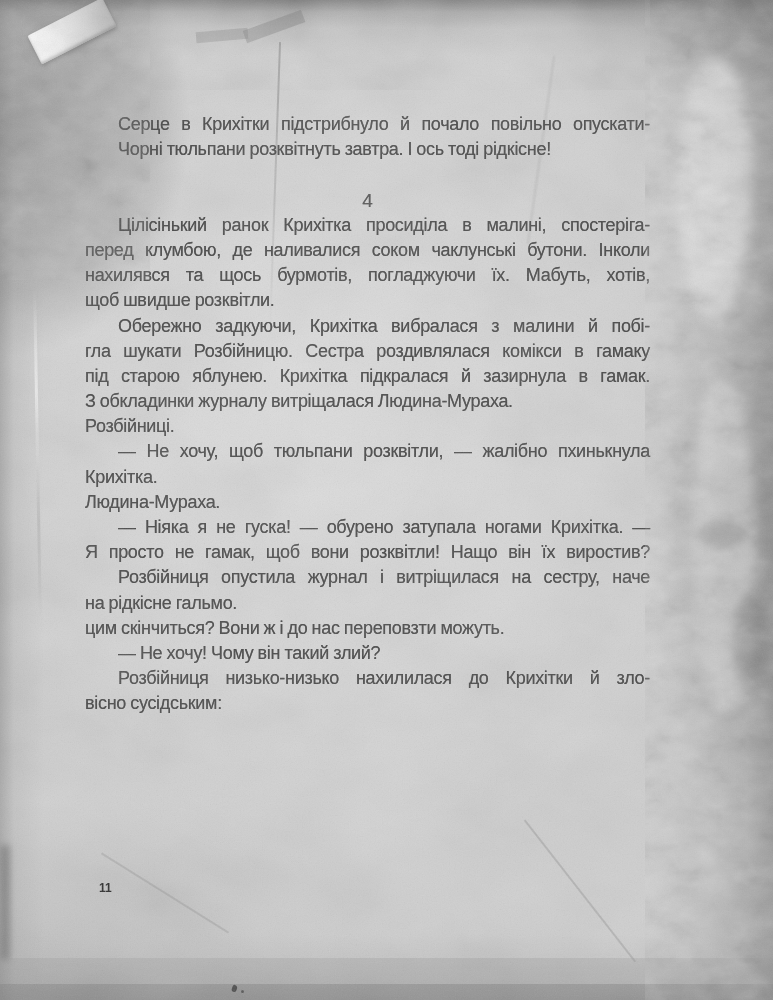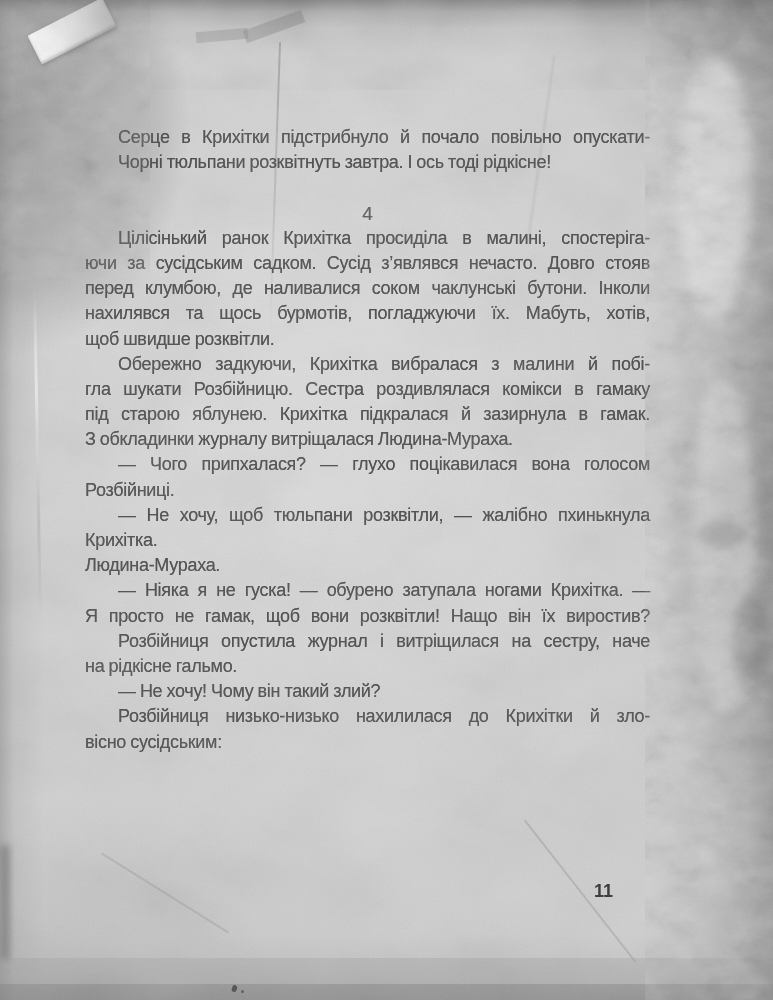--- a/index.html
+++ b/index.html
@@ -47,32 +47,32 @@
   .rp2 { left:693px; top:380px; width:62px; height:330px; background:rgba(228,228,228,.45); border-radius:40% 50% 45% 50%; filter:blur(6px); }
   .rp3 { left:733px; top:590px; width:36px; height:110px; background:rgba(88,88,88,.35); border-radius:50%; filter:blur(5px); }
   .rp4 { left:698px; top:520px; width:48px; height:30px;  background:rgba(88,88,88,.3);  border-radius:50%; filter:blur(4px); }
   
   .bb1 { left:0; top:958px; width:100%; height:42px; background:rgba(148,148,148,.28); }
   .bb2 { left:0; top:984px; width:100%; height:16px; background:rgba(122,122,122,.42); }
   .sp1 { left:232px; top:985px; width:5px; height:7px; background:#3c3c3c; opacity:.85; border-radius:40% 60% 50% 50%; transform:rotate(20deg); }
   .sp2 { left:241px; top:990px; width:3px; height:3px; background:#4a4a4a; opacity:.8; border-radius:50%; }
   
   .textblock {
-    position:absolute; z-index:2; left:85px; top:125px; width:565px;
+    position:absolute; z-index:2; left:85px; top:112px; width:565px;
     font-size:18px; letter-spacing:-0.3px; word-spacing:-0.5px;
     text-shadow:0 0 .6px rgba(70,70,70,.7);
   }
   .tl { height:25.2px; line-height:25.2px; }
   .tl.indent { padding-left:33px; }
   .tl.just { text-align:justify; text-align-last:justify; }
   .tl.nw { white-space:nowrap; }
   .tl.heading { text-align:center; padding-left:0; font-size:19px; color:#555; }
   .pagenum {
-    position:absolute; z-index:2; left:85px; top:881px; width:528px;
-    text-align:right; font-size:18px; font-weight:bold; letter-spacing:0;
+    position:absolute; z-index:2; left:99px; top:881px; width:528px;
+    text-align:left; font-size:12px; font-weight:bold; letter-spacing:0;
   }
   .noise { position:absolute; left:0; top:0; z-index:3; pointer-events:none; }
 </style>
 </head>
 <body>
 
 <div class="page">
   <div class="bg"></div>
 
   <div class="decor tape"></div>
@@ -92,37 +92,36 @@
   <div class="decor bb2"></div>
   <div class="decor sp1"></div>
   <div class="decor sp2"></div>
 
   <div class="textblock" style="color: rgb(71, 71, 71);">
       <div class="tl indent just">Серце в Крихітки підстрибнуло й почало повільно опускати-</div>
       <div class="tl indent nw">Чорні тюльпани розквітнуть завтра. І ось тоді рідкісне!</div>
       <div class="tl blank nw">&nbsp;</div>
       <div class="tl heading nw">4</div>
       <div class="tl indent just">Цілісінький ранок Крихітка просиділа в малині, спостеріга-</div>
-      <div class="tl just">ючи за сусідським садком. Сусід з’являвся нечасто. Довго стояв</div>
       <div class="tl just">перед клумбою, де наливалися соком чаклунські бутони. Інколи</div>
       <div class="tl just">нахилявся та щось бурмотів, погладжуючи їх. Мабуть, хотів,</div>
       <div class="tl nw">щоб швидше розквітли.</div>
       <div class="tl indent just">Обережно задкуючи, Крихітка вибралася з малини й побі-</div>
       <div class="tl just">гла шукати Розбійницю. Сестра роздивлялася комікси в гамаку</div>
       <div class="tl just">під старою яблунею. Крихітка підкралася й зазирнула в гамак.</div>
       <div class="tl nw">З обкладинки журналу витріщалася Людина-Мураха.</div>
-      <div class="tl indent just">— Чого припхалася? — глухо поцікавилася вона голосом</div>
       <div class="tl nw">Розбійниці.</div>
       <div class="tl indent just">— Не хочу, щоб тюльпани розквітли, — жалібно пхинькнула</div>
       <div class="tl nw">Крихітка.</div>
       <div class="tl nw">Людина-Мураха.</div>
       <div class="tl indent just">— Ніяка я не гуска! — обурено затупала ногами Крихітка. —</div>
       <div class="tl just">Я просто не гамак, щоб вони розквітли! Нащо він їх виростив?</div>
       <div class="tl indent just">Розбійниця опустила журнал і витріщилася на сестру, наче</div>
       <div class="tl nw">на рідкісне гальмо.</div>
+      <div class="tl nw">цим скінчиться? Вони ж і до нас переповзти можуть.</div>
       <div class="tl indent nw">— Не хочу! Чому він такий злий?</div>
       <div class="tl indent just">Розбійниця низько-низько нахилилася до Крихітки й зло-</div>
       <div class="tl nw">вісно сусідським:</div>
     </div>
 
   <div class="pagenum" style="color: rgb(39, 39, 39);">11</div>
 
   <svg class="noise" width="773" height="1000" aria-hidden="true">
     <defs>
       <filter id="fGrain" x="0%" y="0%" width="100%" height="100%">

